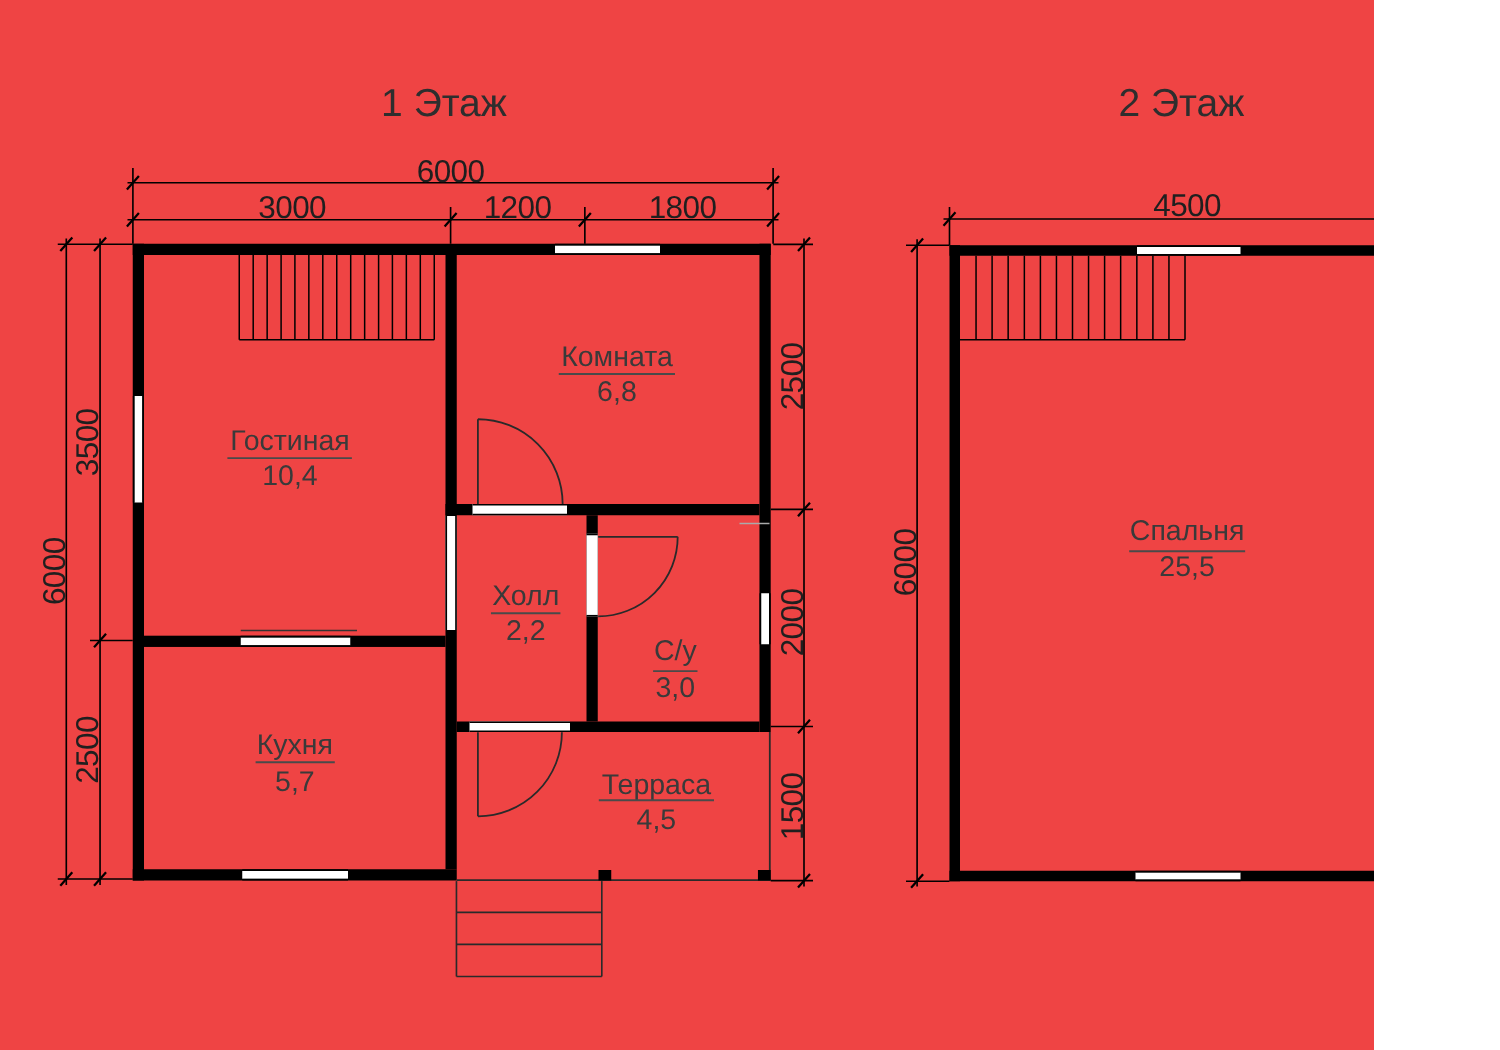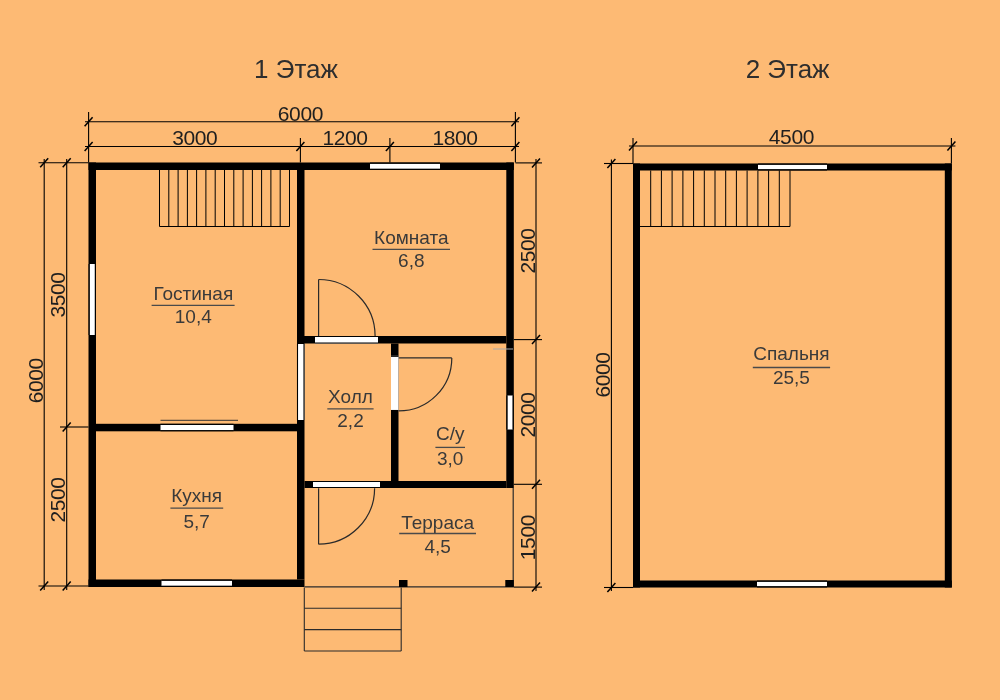--- a/index.html
+++ b/index.html
@@ -1,16 +1,16 @@
 <!DOCTYPE html>
 <html><head>
 <meta charset="utf-8">
 <style>
 html,body{margin:0;padding:0;background:#ffffff;}
-#page{width:1000px;height:700px;position:relative;background:#fdba74;overflow:hidden;}
+#page{width:916px;height:700px;position:relative;background:#ef4444;overflow:hidden;}
 svg{position:absolute;left:0;top:0;}
 text{font-family:"Liberation Sans", sans-serif;}
 .dim{font-size:21px;fill:#1f1f1f;letter-spacing:-0.4px;}
 .lbl{font-size:19px;fill:#3a3a3a;}
 .num{font-size:19px;fill:#3a3a3a;}
 .ttl{font-size:26px;fill:#2e2e2e;}
 </style>
 </head>
 <body>
 <div id="page">

